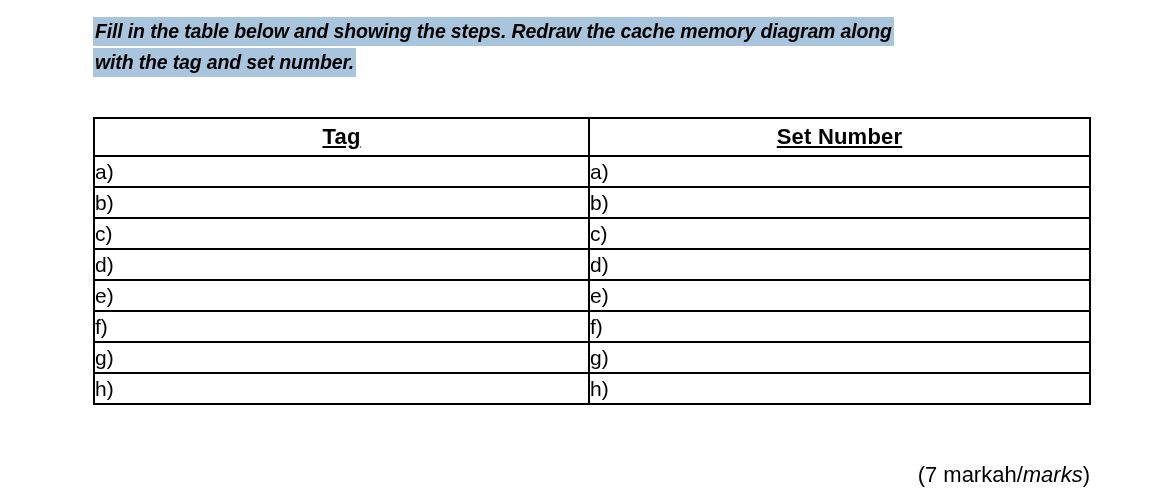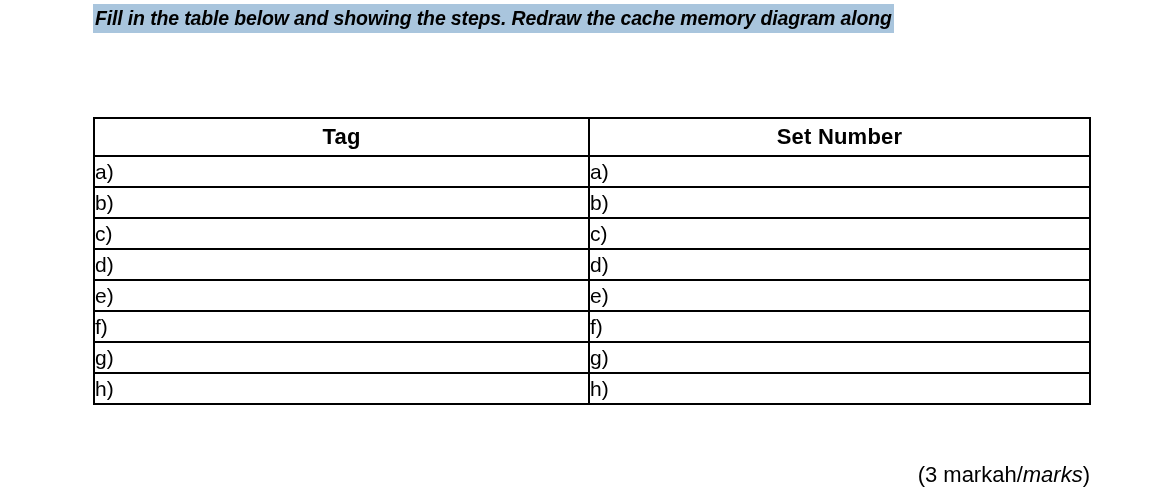--- a/index.html
+++ b/index.html
@@ -13,21 +13,21 @@
     position: relative;
     font-family: "Liberation Sans", sans-serif;
     color: #000000;
     overflow: hidden;
   }
 
   
   #instruction-block {
     position: absolute;
     left: 93px;
-    top: 4px;
+    top: 17px;
     width: 1010px;
   }
   .instruction-line {
     display: block;
     font-style: italic;
     font-weight: 600;
     font-size: 19.5px;
     line-height: 28px;
     letter-spacing: -0.15px;
     white-space: nowrap;
@@ -52,20 +52,21 @@
   }
   .col-left  { width: 495px; }
   .col-right { width: 501px; }
 
   .head-cell {
     height: 36px;
     text-align: center;
     font-weight: bold;
     font-size: 22px;
     letter-spacing: 0.2px;
+    text-decoration: underline;
   }
   .data-cell {
     height: 29px;
     text-align: left;
     font-size: 21px;
     padding-left: 8px;
     line-height: 1;
   }
 
   
@@ -76,20 +77,21 @@
     font-size: 22px;
     white-space: nowrap;
   }
   #marks-footer .italic-part { font-style: italic; margin-top: 32px; }
 </style>
 </head>
 <body style="background: rgb(255, 255, 255);">
 
 <div id="instruction-block">
   <span class="instruction-line" style="background-color: rgb(169, 197, 221);">Fill in the table below and showing the steps. Redraw the cache memory diagram along</span>
+  <span class="instruction-line" style="background-color: rgb(169, 197, 221);">with the tag and set number.</span>
 </div>
 
 <table id="answer-table">
   <colgroup>
     <col class="col-left">
       <col class="col-right">
   </colgroup>
   <thead>
     <tr>
       <th class="head-cell">Tag</th>
@@ -125,13 +127,13 @@
         <td class="data-cell">g)</td>
         <td class="data-cell">g)</td>
       </tr>
       <tr>
         <td class="data-cell">h)</td>
         <td class="data-cell">h)</td>
       </tr>
     </tbody>
 </table>
 
-<div id="marks-footer"><span>(3 markah/</span><span class="italic-part">marks</span><span>)</span></div>
+<div id="marks-footer"><span>(7 markah/</span><span class="italic-part">marks</span><span>)</span></div>
 
 </body></html>

